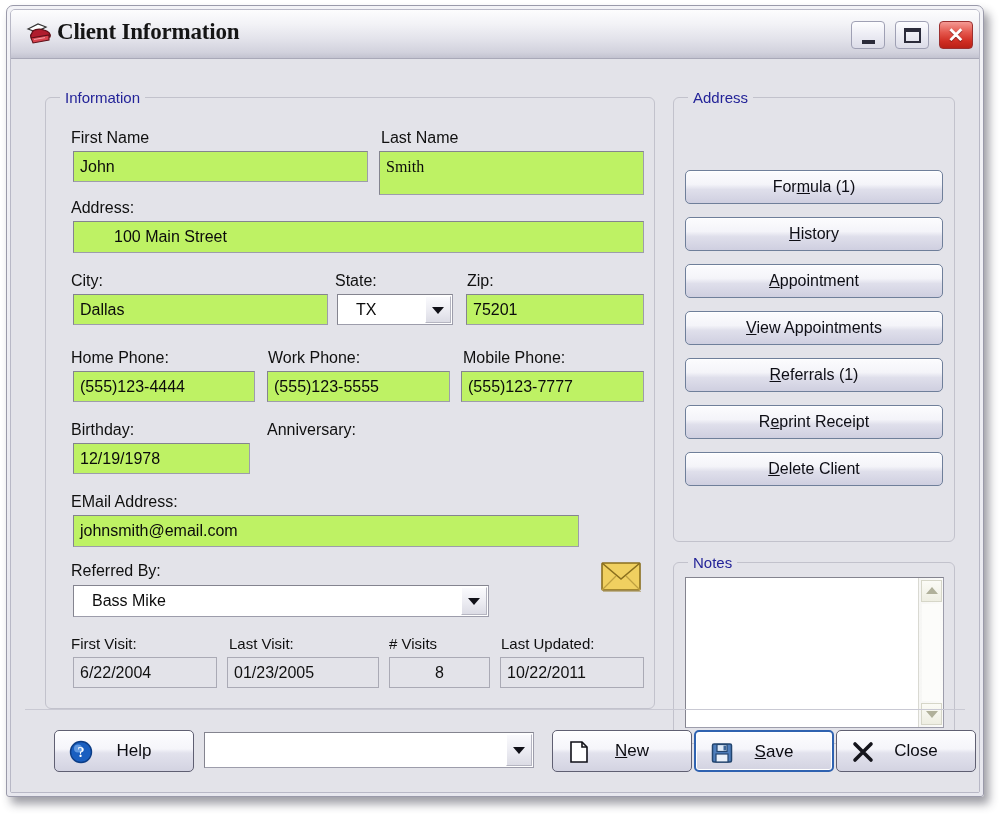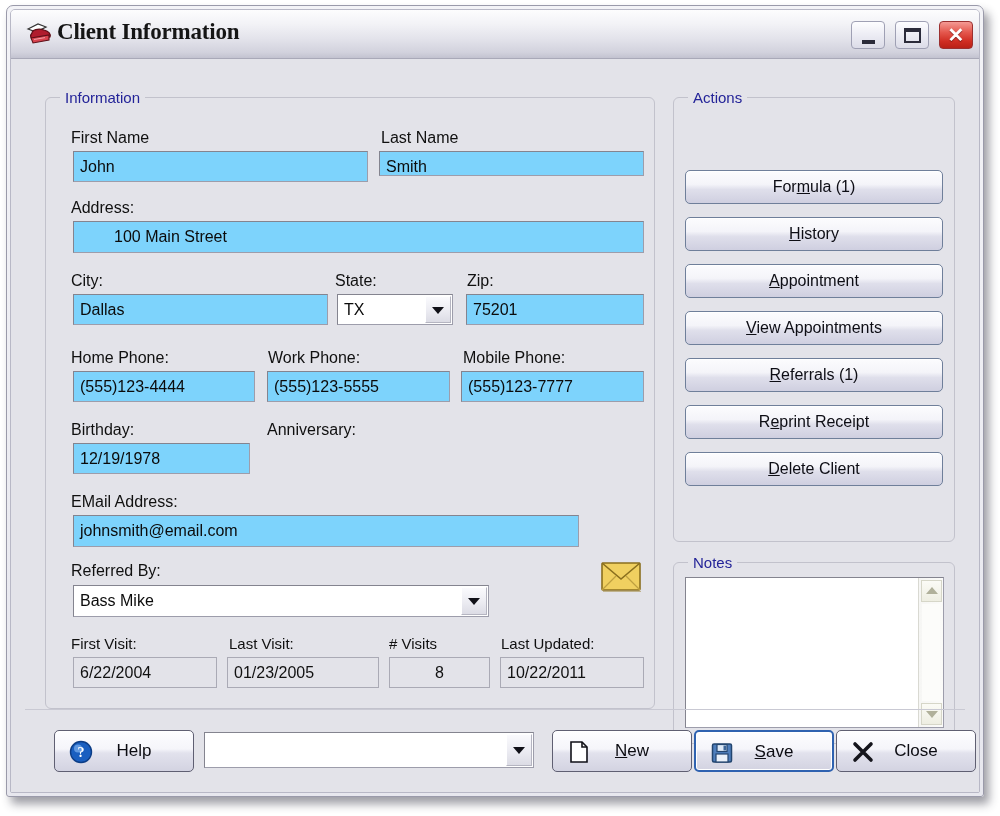--- a/index.html
+++ b/index.html
@@ -126,21 +126,21 @@
 
   
   .fld-label {
     position: absolute;
     font-size: 16px;
     color: #101010;
     white-space: nowrap;
   }
   .textbox {
     position: absolute;
-    background: #7dd3fc;
+    background: #bef264;
     border: 1px solid #9d9dab;
     border-top-color: #84848f;
     border-left-color: #84848f;
     box-sizing: border-box;
     font-size: 16px;
     color: #0b0b0b;
     padding: 3px 5px 0 6px;
     line-height: 23px;
     white-space: nowrap;
     overflow: hidden;
@@ -155,21 +155,21 @@
   
   .combo {
     position: absolute;
     background: #ffffff;
     border: 1px solid #9d9dab;
     border-top-color: #84848f;
     border-left-color: #84848f;
     box-sizing: border-box;
     font-size: 16px;
     color: #0b0b0b;
-    padding: 3px 5px 0 6px;
+    padding: 3px 5px 0 18px;
     line-height: 23px;
     white-space: nowrap;
     overflow: hidden;
   }
   .combo-arrow {
     position: absolute;
     right: 1px; top: 1px; bottom: 1px;
     width: 26px;
     background: linear-gradient(to bottom, #fafafd 0%, #ededf3 50%, #dcdce5 100%);
     border: 1px solid #b5b5c1;
@@ -318,21 +318,21 @@
   <div class="client-area">
 
     <div class="groupbox" id="group-information">
       <span class="group-title">Information</span>
     </div>
 
     <span class="fld-label" style="left:60px; top:70px;">First Name</span>
     <div class="textbox" style="left:62px; top:92px; width:295px; height:31px;">John</div>
 
     <span class="fld-label" style="left:370px; top:70px;">Last Name</span>
-    <div class="textbox" style="left:368px; top:92px; width:265px; height:25px;">Smith</div>
+    <div class="textbox" style="left:368px; top:92px; width:265px; height:44px;font-family:Liberation Serif, serif;">Smith</div>
 
     <span class="fld-label" style="left:60px; top:140px;">Address:</span>
     <div class="textbox" style="left:62px; top:162px; width:571px; height:32px;padding-left:40px;">100 Main Street</div>
 
     <span class="fld-label" style="left:60px; top:213px;">City:</span>
     <div class="textbox" style="left:62px; top:235px; width:255px; height:31px;">Dallas</div>
 
     <span class="fld-label" style="left:324px; top:213px;">State:</span>
     <div class="combo" style="left:326px; top:235px; width:116px; height:31px;">
       <span>TX</span>
@@ -379,21 +379,21 @@
     <span class="fld-label" style="left:218px; top:576px; font-size:15px;">Last Visit:</span>
     <div class="textbox readonly" style="left:216px; top:598px; width:152px; height:31px;">01/23/2005</div>
 
     <span class="fld-label" style="left:378px; top:576px; font-size:15px;"># Visits</span>
     <div class="textbox readonly center" style="left:378px; top:598px; width:101px; height:31px;">8</div>
 
     <span class="fld-label" style="left:490px; top:576px; font-size:15px;">Last Updated:</span>
     <div class="textbox readonly" style="left:489px; top:598px; width:144px; height:31px;">10/22/2011</div>
 
     <div class="groupbox" id="group-actions">
-      <span class="group-title">Actions</span>
+      <span class="group-title">Address</span>
 
       <div class="act-btn" style="top:72px;"><span>For<u>m</u>ula (1)</span></div>
       <div class="act-btn" style="top:119px;"><span><u>H</u>istory</span></div>
       <div class="act-btn" style="top:166px;"><span><u>A</u>ppointment</span></div>
       <div class="act-btn" style="top:213px;"><span><u>V</u>iew Appointments</span></div>
       <div class="act-btn" style="top:260px;"><span><u>R</u>eferrals (1)</span></div>
       <div class="act-btn" style="top:307px;"><span>R<u>e</u>print Receipt</span></div>
       <div class="act-btn" style="top:354px;"><span><u>D</u>elete Client</span></div>
     </div>
 

